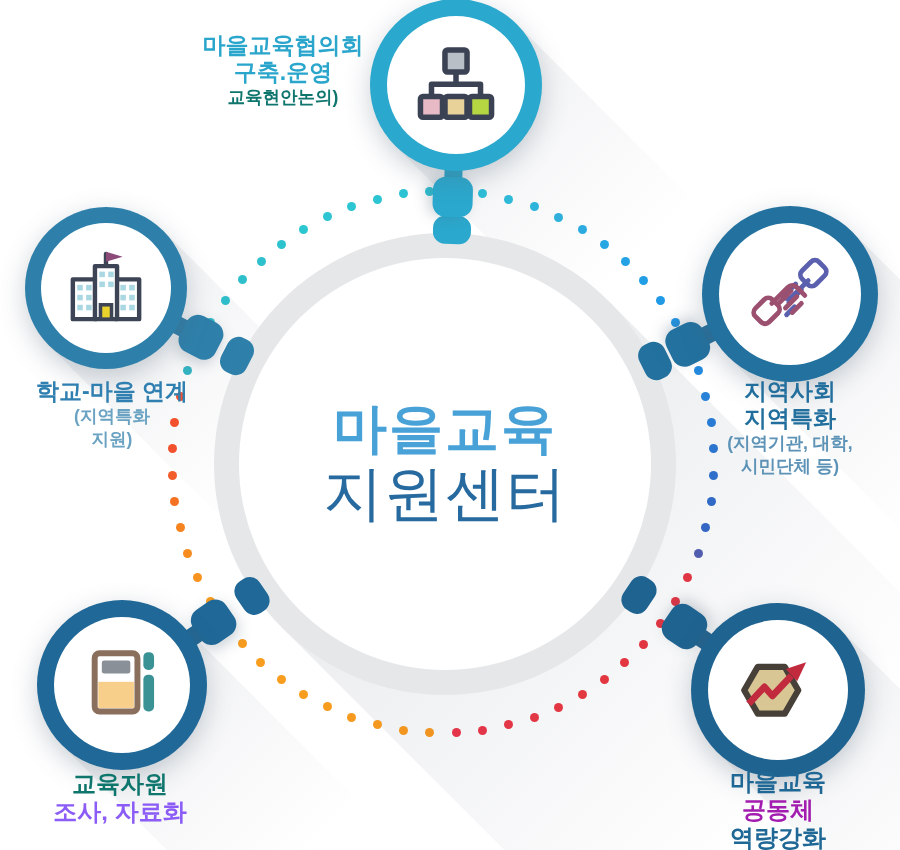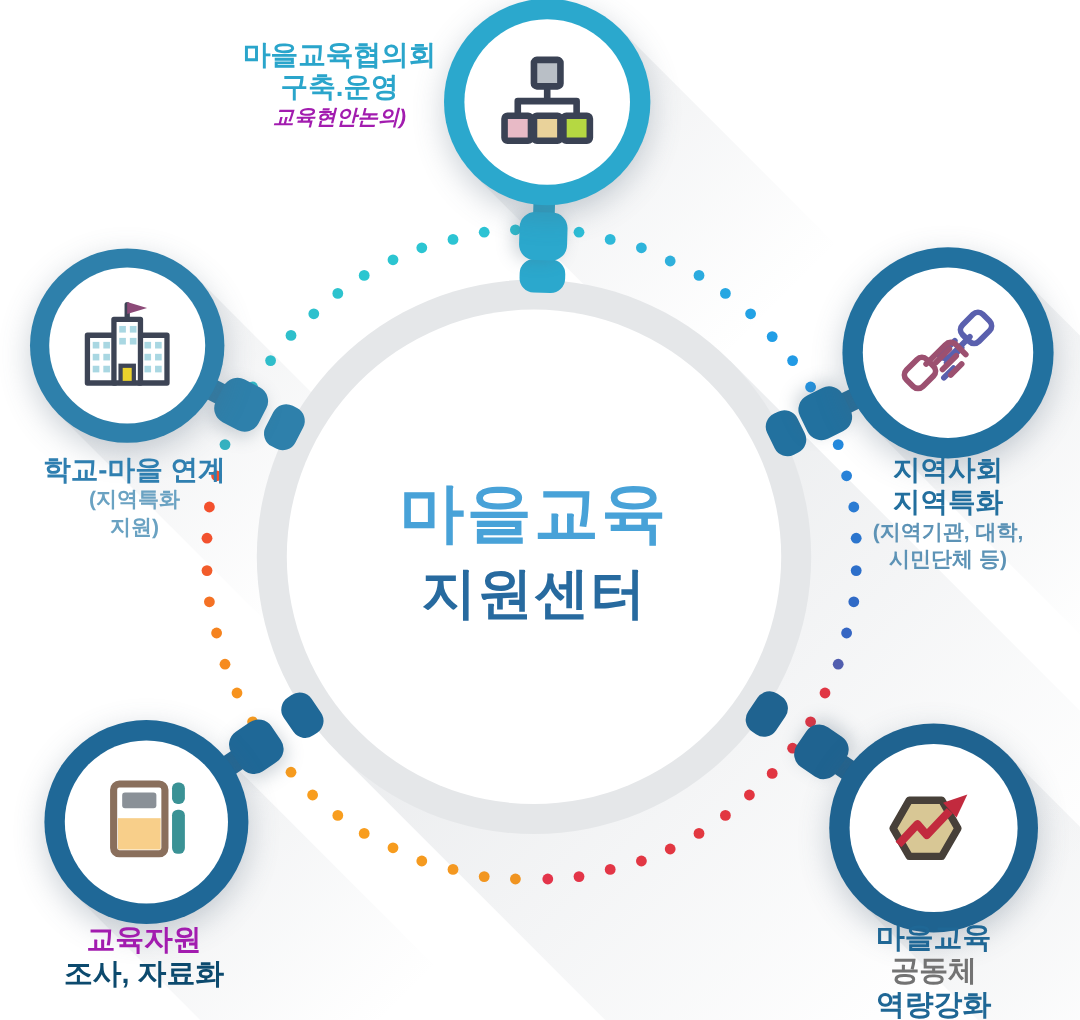--- a/index.html
+++ b/index.html
@@ -10,21 +10,21 @@
   .long-shadow{position:absolute;transform-origin:0 50%;pointer-events:none;z-index:1;}
 
   .dot{position:absolute;border-radius:50%;z-index:2;}
 
   
   .center-outer{position:absolute;border-radius:50%;z-index:3;}
   .center-inner{position:absolute;border-radius:50%;background:#ffffff;z-index:5;
     display:flex;flex-direction:column;align-items:center;justify-content:center;}
   .bump{position:absolute;z-index:4;}
   .center-title-1{font-weight:800;font-size:54px;line-height:60px;letter-spacing:2px;}
-  .center-title-2{font-weight:700;font-size:46px;line-height:72px;letter-spacing:1px;}
+  .center-title-2{font-weight:400;font-size:60px;line-height:72px;letter-spacing:1px;}
 
   
   .sat-stem{position:absolute;z-index:6;}
   .sat-neck{position:absolute;}
   .sat-knob{position:absolute;border-radius:13px;box-shadow:0 5px 14px rgba(80,100,120,.28);}
   .sat-ring{position:absolute;border-radius:50%;z-index:7;box-shadow:0 8px 26px rgba(80,100,120,.30);
     display:flex;align-items:center;justify-content:center;}
   .sat-white{border-radius:50%;background:#ffffff;display:flex;align-items:center;justify-content:center;}
 
   .sat-label{position:absolute;z-index:8;text-align:center;transform:translateX(-50%);white-space:nowrap;}
@@ -137,21 +137,21 @@
     <rect x="3" y="42" width="18" height="17" rx="2" fill="#e8bac6"></rect>
     <rect x="23" y="42" width="18" height="17" rx="2" fill="#e9d29a"></rect>
     <rect x="43" y="42" width="18" height="17" rx="2" fill="#b5d842"></rect>
    </g>
             </svg></span>
         </div>
       </div>
       <div class="sat-label" style="left: 283px; top: 32px;">
         <div class="lbl-b" style="font-size: 23px; line-height: 27px; color: rgb(42, 165, 203);">마을교육협의회</div>
         <div class="lbl-b" style="font-size: 23px; line-height: 27px; color: rgb(42, 165, 203);">구축.운영</div>
-        <div class="lbl-s" style="font-size: 17.5px; line-height: 22.5px; color: #a21caf; font-style: italic;">교육현안논의)</div>
+        <div class="lbl-s" style="font-size: 17.5px; line-height: 22.5px; color: #0f766e;">교육현안논의)</div>
       </div>
       <div class="sat-stem" style="left: 106px; top: 266px; width: 129px; height: 44px; transform-origin: 0px 50%; transform: rotate(27.4372deg);">
         <div class="sat-neck" style="left: 69px; top: 13px; width: 22px; height: 18px; background: rgb(46, 128, 171);"></div>
         <div class="sat-knob" style="left: 87px; top: 2px; width: 40px; height: 40px; background: rgb(46, 128, 171);"></div>
       </div>
       <div class="sat-ring" style="left: 25px; top: 207px; height: 162px; width: 162px; background: rgb(46, 128, 171);">
         <div class="sat-white" style="height: 130px; width: 130px;">
           <span><svg width="84" height="76" viewBox="0 0 76 68">
    <g stroke="#3d4455" stroke-width="4" stroke-linejoin="round" fill="#ffffff">
     <path d="M38 16 V5" fill="none" stroke-linecap="round"></path>
@@ -222,35 +222,35 @@
           <span><svg width="76" height="76" viewBox="0 0 64 64">
    <rect x="12" y="31" width="30" height="22" fill="#f8cf8a"></rect>
    <rect x="9" y="7" width="36" height="49" rx="4" fill="none" stroke="#8a6f5c" stroke-width="5"></rect>
    <rect x="15" y="13" width="24" height="11" rx="2" fill="#8a9097"></rect>
    <rect x="50" y="6" width="9" height="15" rx="4" fill="#3a9295"></rect>
    <rect x="50" y="25" width="9" height="31" rx="4" fill="#3a9295"></rect>
   </svg></span>
         </div>
       </div>
       <div class="sat-label" style="left: 120px; top: 770px;">
-        <div class="lbl-b" style="font-size: 24px; line-height: 28px; color: #a21caf;">교육자원</div>
-        <div class="lbl-b" style="font-size: 24px; line-height: 28px; color: #0c4a6e;">조사, 자료화</div>
+        <div class="lbl-b" style="font-size: 24px; line-height: 28px; color: #0f766e;">교육자원</div>
+        <div class="lbl-b" style="font-size: 24px; line-height: 28px; color: #8b5cf6;">조사, 자료화</div>
       </div>
       <div class="sat-stem" style="left: 778px; top: 668px; width: 135px; height: 44px; transform-origin: 0px 50%; transform: rotate(-145.836deg);">
         <div class="sat-neck" style="left: 75px; top: 13px; width: 22px; height: 18px; background: rgb(31, 99, 144);"></div>
         <div class="sat-knob" style="left: 93px; top: 2px; width: 40px; height: 40px; background: rgb(31, 99, 144);"></div>
       </div>
       <div class="sat-ring" style="left: 691px; top: 603px; height: 174px; width: 174px; background: rgb(31, 99, 144);">
         <div class="sat-white" style="height: 140px; width: 140px;">
           <span><svg width="88" height="72" viewBox="0 0 76 64">
    <polygon points="44,13.2 56,34 44,54.8 20,54.8 8,34 20,13.2" fill="#d8c795" stroke="#474039" stroke-width="5.5" stroke-linejoin="round"></polygon>
    <path d="M12 46 L26 31 L33 39 L50 21" fill="none" stroke="#c22a3e" stroke-width="6" stroke-linejoin="round"></path>
    <polygon points="63,9 45,15 55,26" fill="#c22a3e"></polygon>
   </svg></span>
         </div>
       </div>
       <div class="sat-label" style="left: 778px; top: 768px;">
         <div class="lbl-b" style="font-size: 24px; line-height: 28px; color: rgb(31, 103, 149);">마을교육</div>
-        <div class="lbl-b" style="font-size: 24px; line-height: 28px; color: #737373;">공동체</div>
+        <div class="lbl-b" style="font-size: 24px; line-height: 28px; color: #a21caf;">공동체</div>
         <div class="lbl-b" style="font-size: 24px; line-height: 28px; color: rgb(31, 103, 149);">역량강화</div>
       </div>
     </div>
 </div>
 
 </body></html>

